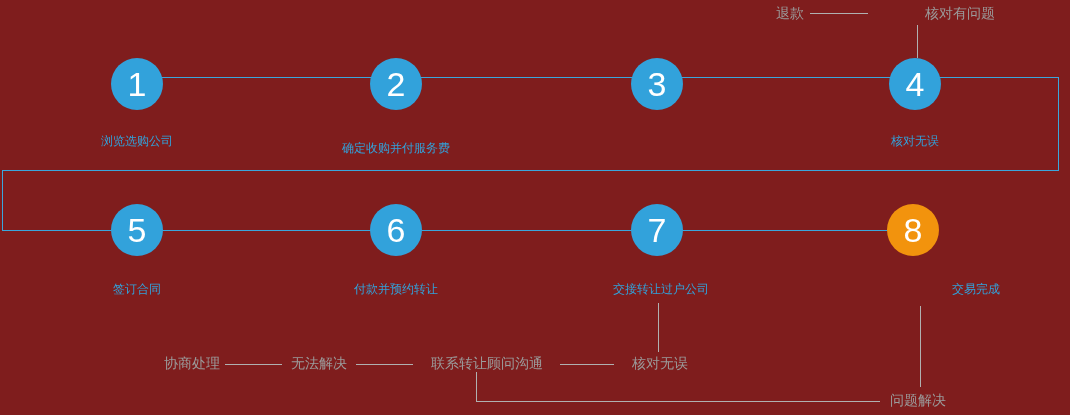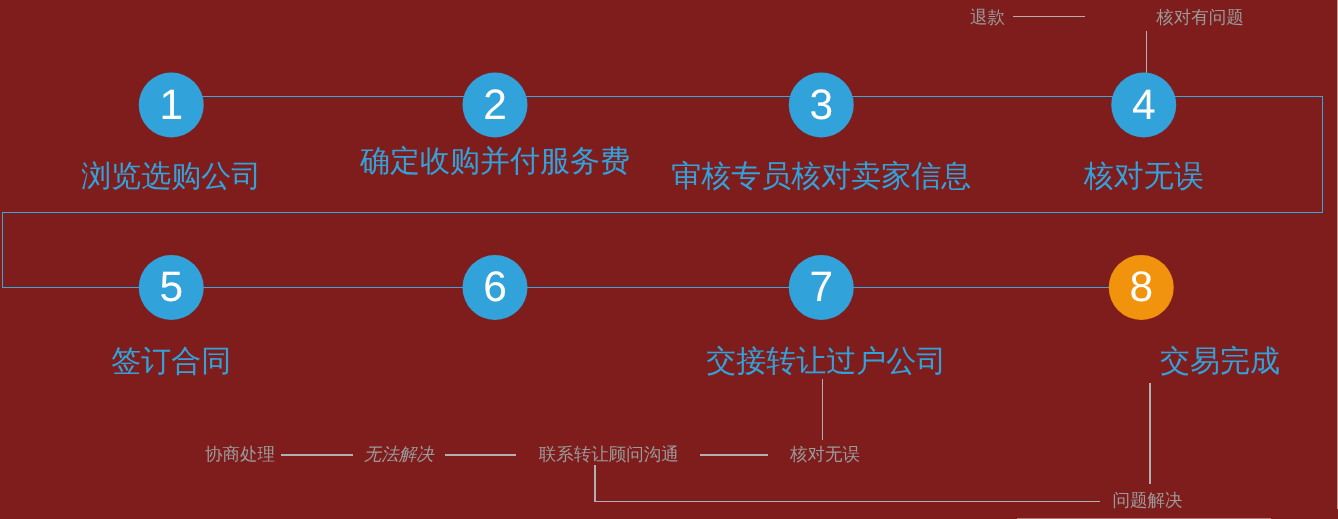--- a/index.html
+++ b/index.html
@@ -45,21 +45,21 @@
     text-align: center;
     font-weight: 400;
   }
   .circle.orange {
     background: var(--orange, #f2930d);
   }
   .step-label {
     position: absolute;
     transform: translate(-50%, -50%);
     color: var(--blue, #32a2db);
-    font-size: 24px;
+    font-size: 12px;
     white-space: nowrap;
   }
   .gray-label {
     position: absolute;
     transform: translate(-50%, -50%);
     color: var(--gray_text, #9b9b9b);
     font-size: 14px;
     white-space: nowrap;
   }
 </style>
@@ -86,32 +86,32 @@
 
   <div class="gray-label" style="left:790px; top:14px;">退款</div>
   <div class="gray-label" style="left:915px; top:14px;margin-left:45px;">核对有问题</div>
 
   <div class="circle" style="left:111px; top:58px;">1</div>
   <div class="circle" style="left:370px; top:58px;">2</div>
   <div class="circle" style="left:631px; top:58px;">3</div>
   <div class="circle" style="left:889px; top:58px;">4</div>
 
   <div class="step-label" style="left:137px; top:141px;">浏览选购公司</div>
-  <div class="step-label" style="left:396px; top:129px;text-align:right;">确定收购并付服务费</div>
-  <div class="step-label" style="left:657px; top:141px;">审核专员核对卖家信息</div>
+  <div class="step-label" style="left:396px; top:148px;text-align:right;">确定收购并付服务费</div>
   <div class="step-label" style="left:915px; top:141px;">核对无误</div>
 
   <div class="circle" style="left:111px; top:204px;">5</div>
   <div class="circle" style="left:370px; top:204px;">6</div>
   <div class="circle" style="left:631px; top:204px;">7</div>
   <div class="circle orange" style="left:887px; top:204px;">8</div>
 
   <div class="step-label" style="left:137px; top:289px;">签订合同</div>
+  <div class="step-label" style="left:396px; top:289px;">付款并预约转让</div>
   <div class="step-label" style="left:661px; top:289px;">交接转让过户公司</div>
   <div class="step-label" style="left:976px; top:289px;">交易完成</div>
 
   <div class="gray-label" style="left:192px; top:364px;">协商处理</div>
-  <div class="gray-label" style="left:319px; top:364px;font-style:italic;">无法解决</div>
+  <div class="gray-label" style="left:319px; top:364px;">无法解决</div>
   <div class="gray-label" style="left:487px; top:364px;">联系转让顾问沟通</div>
   <div class="gray-label" style="left:660px; top:364px;">核对无误</div>
   <div class="gray-label" style="left:918px; top:401px;">问题解决</div>
 
 </div>
 
 </body></html>

